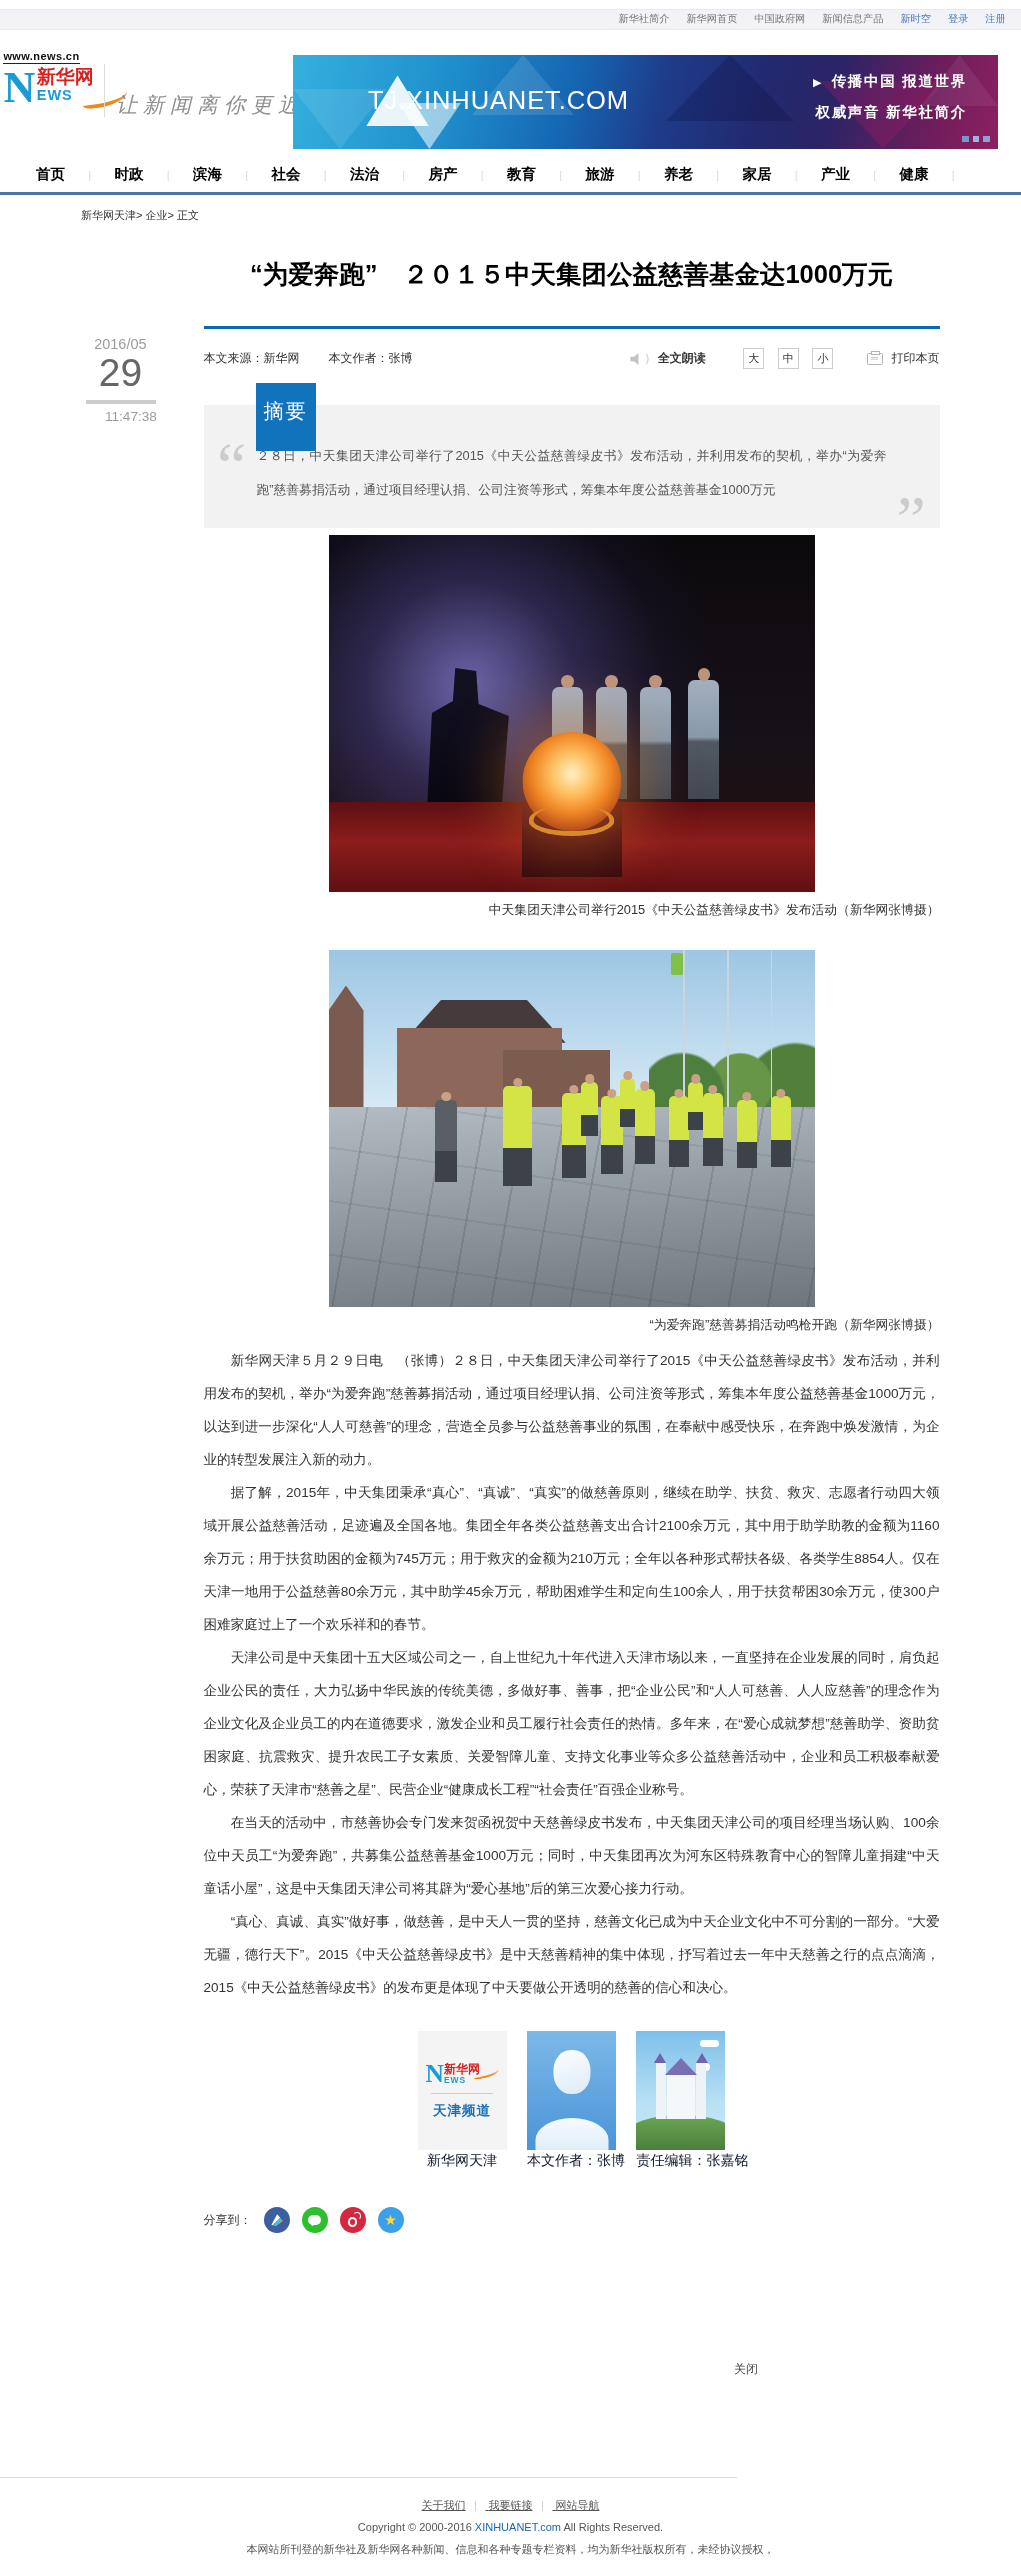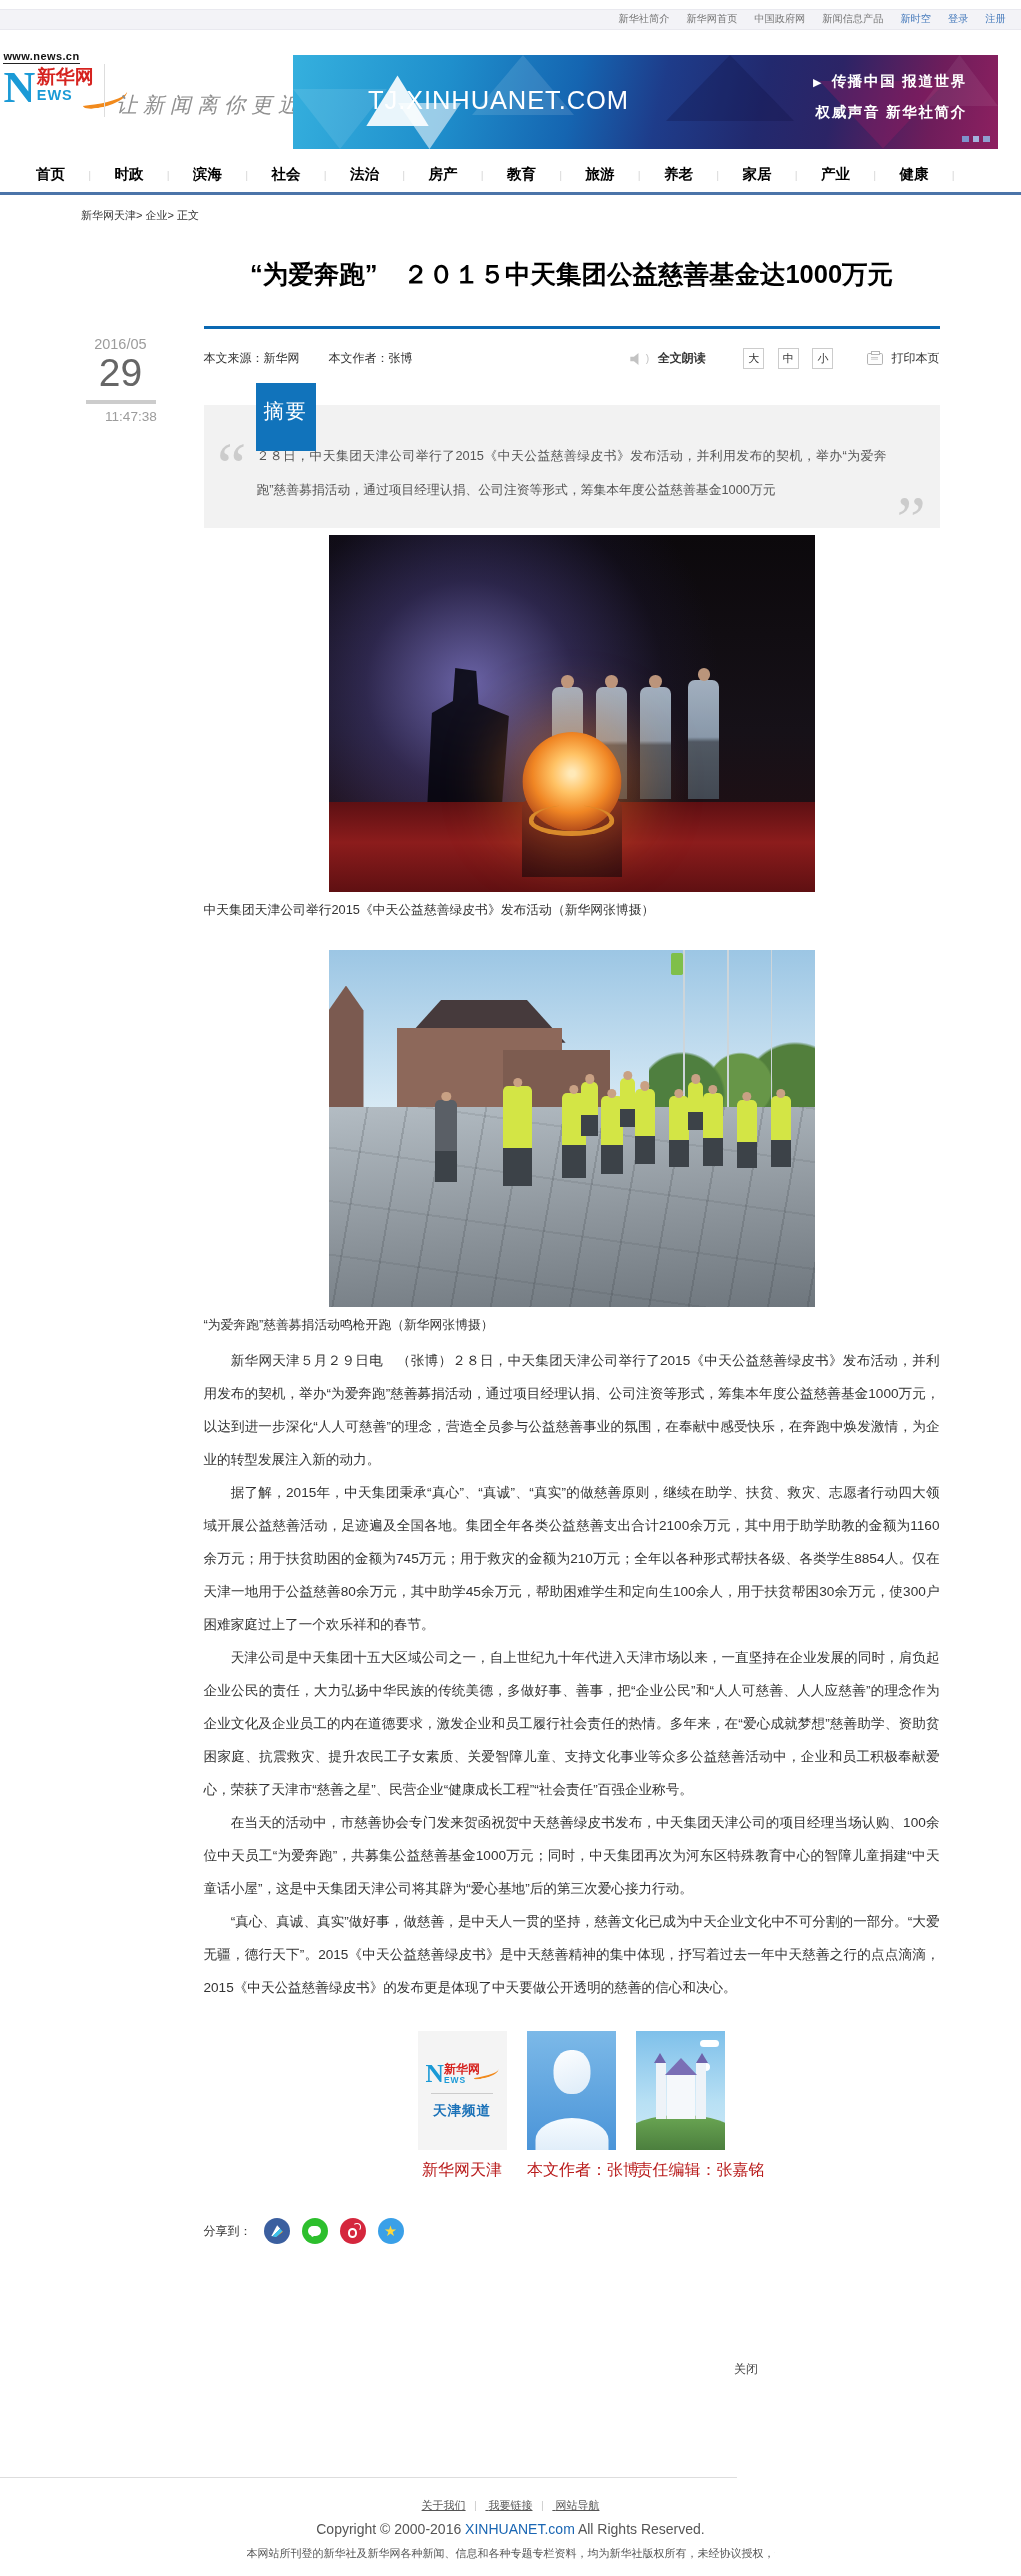--- a/index.html
+++ b/index.html
@@ -75,21 +75,21 @@
 
   
   .summary{position:relative;margin-top:37px;background:#f2f2f2;box-sizing:border-box;padding:34px 53px 20.4px;min-height:116px;}
   .summary-tag{position:absolute;left:52px;top:-22px;width:60px;height:68px;background:#1173bb;color:#fff;font-size:20.4px;display:flex;justify-content:center;padding-top:13.6px;box-sizing:border-box;letter-spacing:1.7px;}
   .q{position:absolute;font-family:"Liberation Serif","DejaVu Serif",serif;font-size:66px;color:#ccc;line-height:34px;}
   .q-open{left:13.6px;top:44px;}
   .q-close{right:13.6px;bottom:-8.5px;}
   .summary-text{font-size:12.8px;color:#555;line-height:34px;text-align:justify;}
 
   
-  .figure{text-align:left;}
+  .figure{text-align:right;}
   .photo{width:486px;height:357px;margin:0 auto;position:relative;overflow:hidden;background:#111;}
   .figcaption{margin-top:10.2px;font-size:12.8px;color:#333;}
 
   
   .p1-bg{position:absolute;inset:0;background:linear-gradient(180deg,#0c090c 0%,#161118 55%,#1d1015 75%,#050304 100%);}
   .p1-glow{position:absolute;inset:0;background:radial-gradient(circle at 29% 42%,rgba(136,128,216,.75) 0%,rgba(90,80,170,.38) 26%,rgba(40,35,90,.15) 48%,transparent 62%);}
   .p1-floor{position:absolute;left:0;right:0;bottom:0;height:25%;background:linear-gradient(180deg,#5d1013 0%,#8c1c1c 45%,#5f1012 100%);}
   .p1-shadow{position:absolute;left:16%;bottom:24%;width:24%;height:42%;background:rgba(4,4,9,.85);clip-path:polygon(18% 100%,22% 38%,40% 30%,42% 8%,60% 10%,62% 32%,88% 40%,82% 100%);}
   .p1-man{position:absolute;bottom:26%;width:31px;height:112px;border-radius:6.8px 6.8px 0 0;background:linear-gradient(180deg,#aebdcd 0%,#93a4b6 48%,#565f6a 52%,#454d57 100%);opacity:.92;}
   .p1-man::before{content:"";position:absolute;left:9.4px;top:-12px;width:12.8px;height:12.8px;border-radius:50%;background:#c9a184;}
@@ -120,21 +120,21 @@
   .runner.gray{background:#5a5f66;}
 
   
   .body-text{margin-top:10.2px;font-size:13.6px;line-height:33px;color:#333;text-align:justify;}
   .body-text p{margin:0;text-indent:2em;}
 
   
   .cards{margin-top:27px;display:flex;justify-content:center;gap:20.4px;}
   .card{width:89px;}
   .card-img{width:89px;height:119px;position:relative;overflow:hidden;}
-  .card-cap{margin-top:10px;font-size:16px;color:#b91c1c;text-align:center;white-space:nowrap;}
+  .card-cap{margin-top:2px;font-size:14px;color:#0f172a;text-align:center;white-space:nowrap;}
   .ci-logo{background:#f4f4f4;display:flex;flex-direction:column;align-items:center;justify-content:center;}
   .ci-logo .mini-row{display:flex;align-items:center;}
   .ci-logo .mini-n{font-size:25.5px;font-weight:bold;color:#1b9ad6;font-family:"Liberation Serif",serif;line-height:24px;}
   .ci-logo .mini-cn{font-size:12px;font-weight:bold;color:#d6231f;line-height:12px;}
   .ci-logo .mini-ews{font-size:8.5px;font-weight:bold;color:#1b9ad6;letter-spacing:0.9px;}
   .ci-logo .mini-sw{width:25.5px;height:6.8px;border-bottom:2.6px solid #f18a1d;border-radius:0 0 90% 30%;transform:rotate(-10deg);margin-left:-6.8px;}
   .ci-logo .mini-div{width:70%;height:0.9px;background:#ccc;margin:7.7px 0;}
   .ci-logo .mini-channel{font-size:13.6px;font-weight:bold;color:#1a71b8;letter-spacing:0.9px;}
   .ci-avatar{background:linear-gradient(180deg,#7cb9e8,#4a94d8);}
   .ci-avatar .head{position:absolute;left:50%;top:19px;transform:translateX(-50%);width:37px;height:44px;border-radius:46%;background:linear-gradient(160deg,#fdfeff,#dcebf8);}
@@ -164,21 +164,21 @@
   .sc-qzone{background:#3aa0e8;color:#ffd83d;font-size:14.5px;}
 
   
   .close-link{position:absolute;left:734px;top:2361px;font-size:12px;color:#444;}
 
   
   .footer{position:absolute;left:0;top:2477px;width:1021px;}
   .footer-rule{width:737px;height:0.9px;background:#ddd;}
   .footer-links{margin-top:20.4px;text-align:center;font-size:11px;color:#555;text-decoration:underline;}
   .footer-links .fsep{color:#ccc;margin:0 8.5px;}
-  .footer-copy{margin-top:7.7px;text-align:center;font-size:14px;color:#555;}
+  .footer-copy{margin-top:7.7px;text-align:center;font-size:11px;color:#555;}
   .footer-copy a{color:#1a66b3;}
   .footer-legal{width:528px;margin:7.7px auto 0;font-size:11px;color:#555;line-height:17px;white-space:nowrap;overflow:hidden;text-align:left;}
 </style>
 </head>
 <body>
 
 <div class="topbar">
   <div class="topbar-inner">
     <a>新华社简介</a>
     <a>新华网首页</a>

